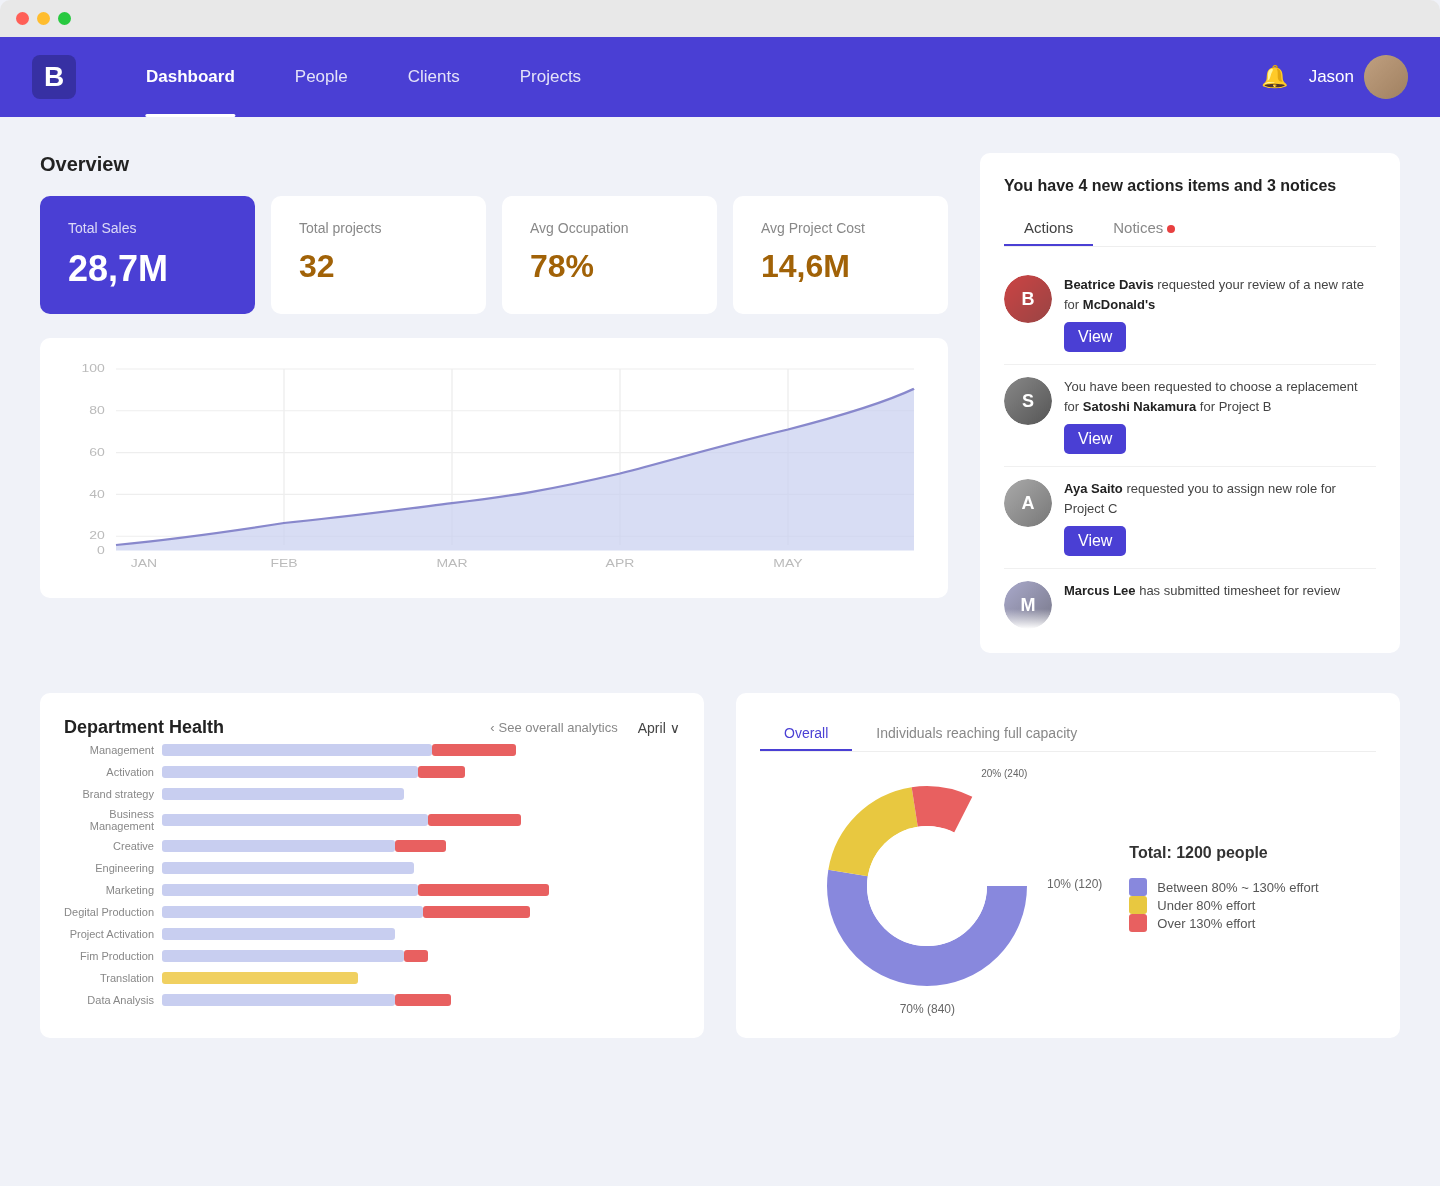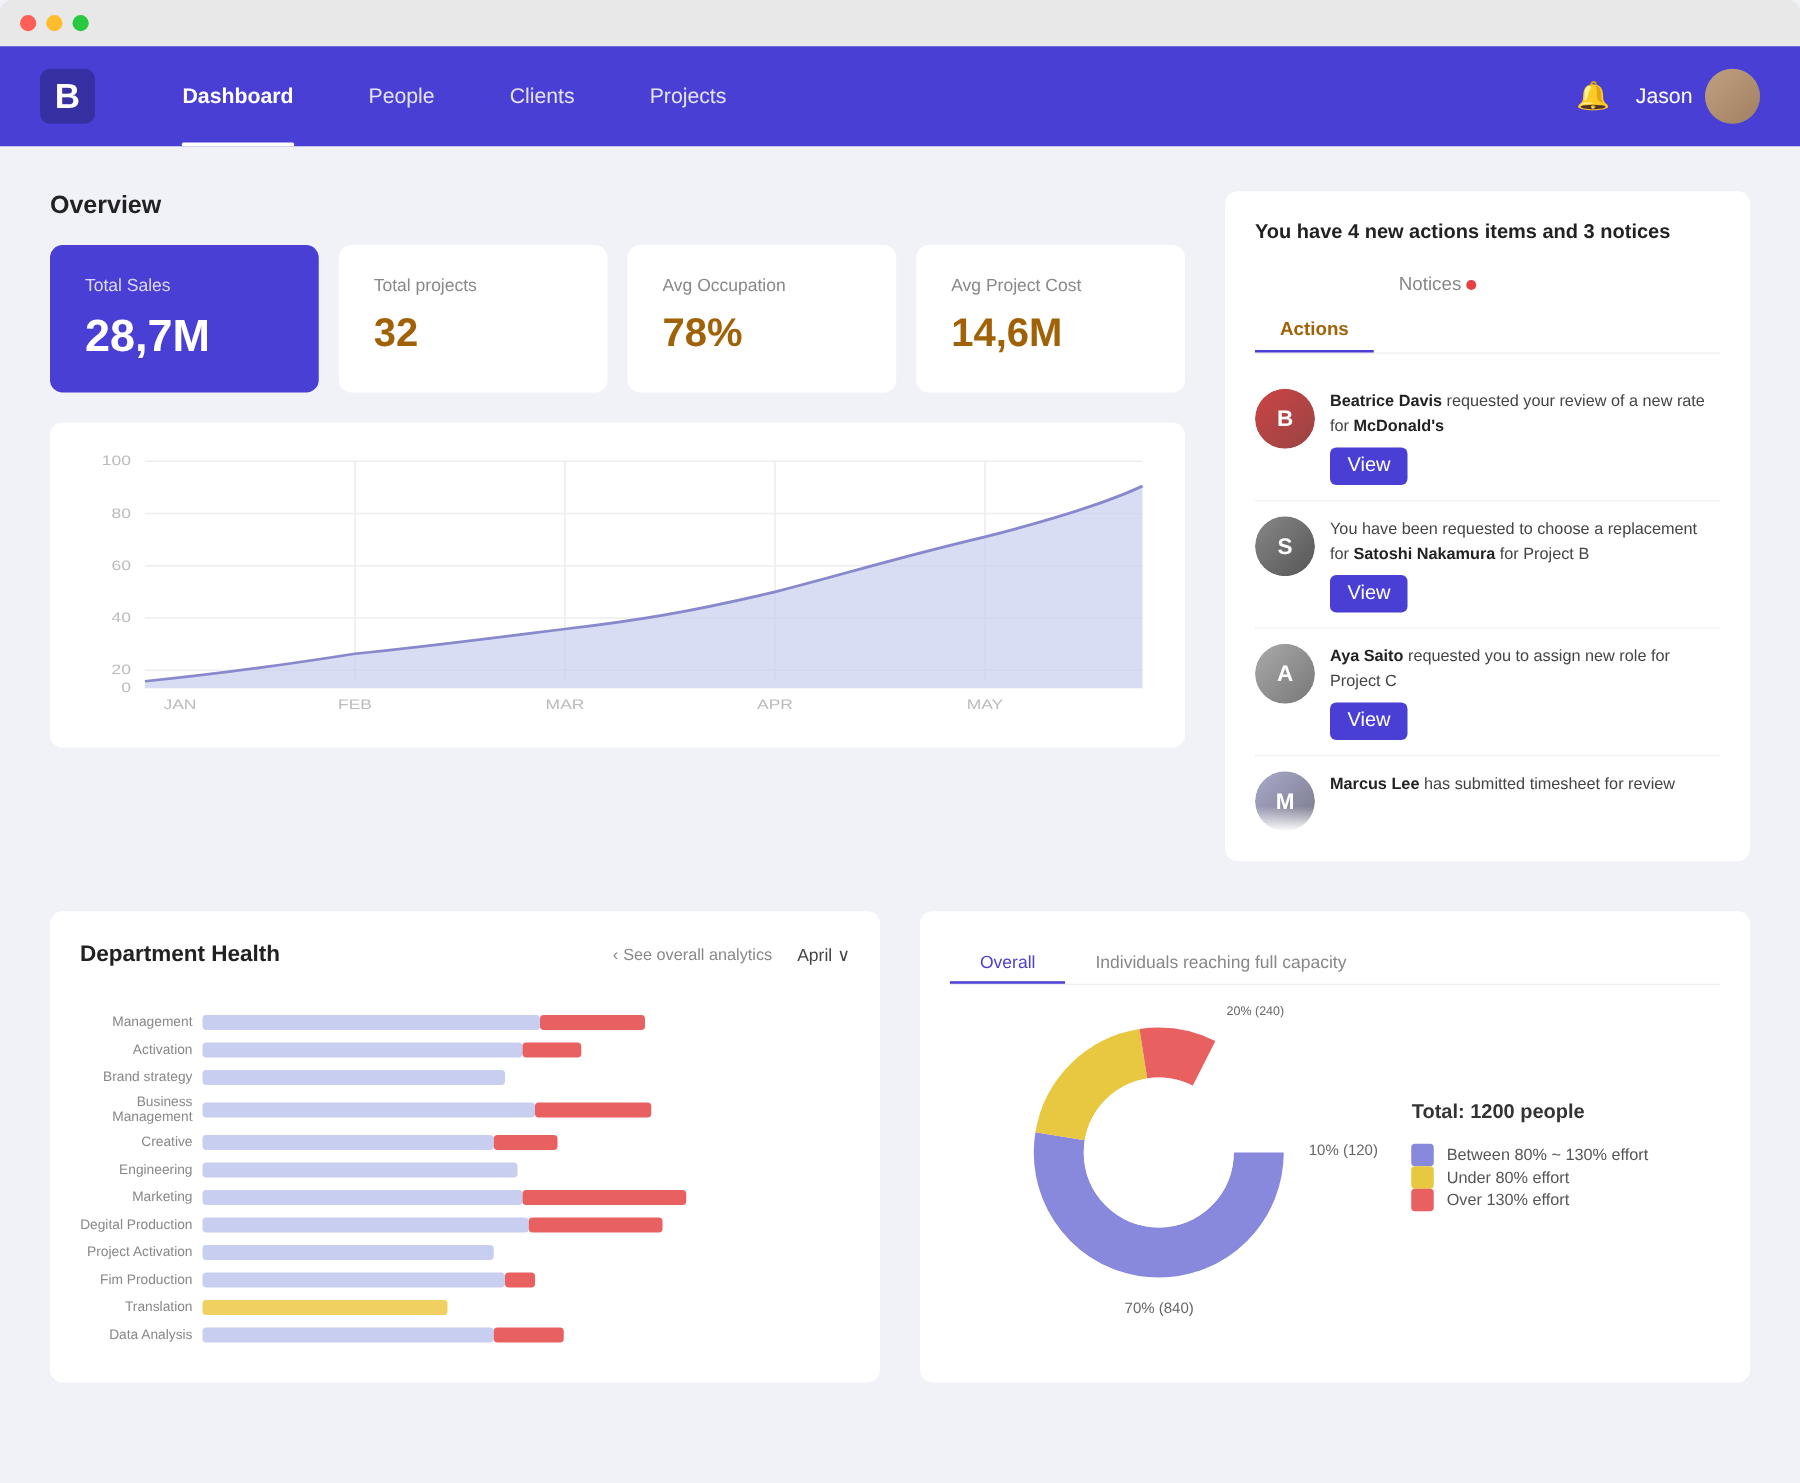--- a/index.html
+++ b/index.html
@@ -41,21 +41,21 @@
 
     
     .chart-container { background: white; border-radius: 10px; padding: 20px; height: 260px; position: relative; }
 
     
     .top-row { display: grid; grid-template-columns: 1fr 420px; gap: 32px; margin-bottom: 40px; }
     .notifications-panel { background: white; border-radius: 10px; padding: 24px; }
     .notifications-title { font-size: 16px; font-weight: 600; color: #222; margin-bottom: 16px; }
     .tabs-row { display: flex; border-bottom: 1px solid #eee; margin-bottom: 16px; }
     .tab { padding: 8px 20px; font-size: 15px; cursor: pointer; color: #888; border-bottom: 2px solid transparent; }
-    .tab.active { color: #a16207; border-bottom: 2px solid #4a3fd4; font-weight: 700; margin-top: 36px; }
+    .tab.active { color: #404040; border-bottom: 2px solid #4a3fd4; font-weight: 400; }
     .tab-notice-dot { display: inline-block; width: 8px; height: 8px; background: #e84040; border-radius: 50%; margin-left: 4px; vertical-align: middle; }
 
     .notification-item { display: flex; gap: 12px; padding: 12px 0; border-bottom: 1px solid #f0f0f0; align-items: flex-start; }
     .notification-item:last-child { border-bottom: none; }
     .notif-avatar { width: 48px; height: 48px; border-radius: 50%; flex-shrink: 0; overflow: hidden; }
     .notif-content { flex: 1; }
     .notif-text { font-size: 13px; color: #444; line-height: 1.5; }
     .notif-text strong { color: #222; font-weight: 600; }
     .view-btn { background: #4a3fd4; color: white; border: none; border-radius: 5px; padding: 6px 14px; font-size: 16px; cursor: pointer; display: block; margin-top: 8px; }
 
@@ -63,21 +63,21 @@
     .avatar-beatrice { background: linear-gradient(135deg, #c44 0%, #944 100%); width: 100%; height: 100%; border-radius: 50%; display: flex; align-items: center; justify-content: center; color: white; font-size: 18px; font-weight: 700; }
     .avatar-satoshi { background: linear-gradient(135deg, #888 0%, #555 100%); width: 100%; height: 100%; border-radius: 50%; display: flex; align-items: center; justify-content: center; color: white; font-size: 18px; font-weight: 700; }
     .avatar-aya { background: linear-gradient(135deg, #aaa 0%, #777 100%); width: 100%; height: 100%; border-radius: 50%; display: flex; align-items: center; justify-content: center; color: white; font-size: 18px; font-weight: 700; }
     .avatar-4th { background: linear-gradient(135deg, #88a 0%, #557 100%); width: 100%; height: 100%; border-radius: 50%; display: flex; align-items: center; justify-content: center; color: white; font-size: 18px; font-weight: 700; }
 
     
     .bottom-row { display: grid; grid-template-columns: 1fr 1fr; gap: 32px; }
 
     
     .dept-panel { background: white; border-radius: 10px; padding: 24px; }
-    .dept-header { display: flex; align-items: center; justify-content: space-between; margin-bottom: 36px; }
+    .dept-header { display: flex; align-items: center; justify-content: space-between; margin-bottom: 4px; }
     .dept-title { font-size: 18px; font-weight: 600; color: #222; }
     .dept-analytics { font-size: 13px; color: #888; display: flex; align-items: center; gap: 4px; cursor: pointer; }
     .dept-month { font-size: 14px; color: #444; display: flex; align-items: center; gap: 4px; cursor: pointer; }
 
     .dept-bar-row { display: flex; align-items: center; margin-bottom: 6px; gap: 8px; }
     .dept-bar-label { font-size: 11px; color: #888; text-align: right; width: 90px; flex-shrink: 0; }
     .dept-bars { flex: 1; position: relative; height: 16px; }
     .dept-bar-bg { position: absolute; left: 0; top: 2px; height: 12px; background: #c8cef0; border-radius: 3px; }
     .dept-bar-red { position: absolute; top: 2px; height: 12px; background: #e86060; border-radius: 3px; }
     .dept-bar-yellow { position: absolute; left: 0; top: 2px; height: 12px; background: #f0d060; border-radius: 3px; }

